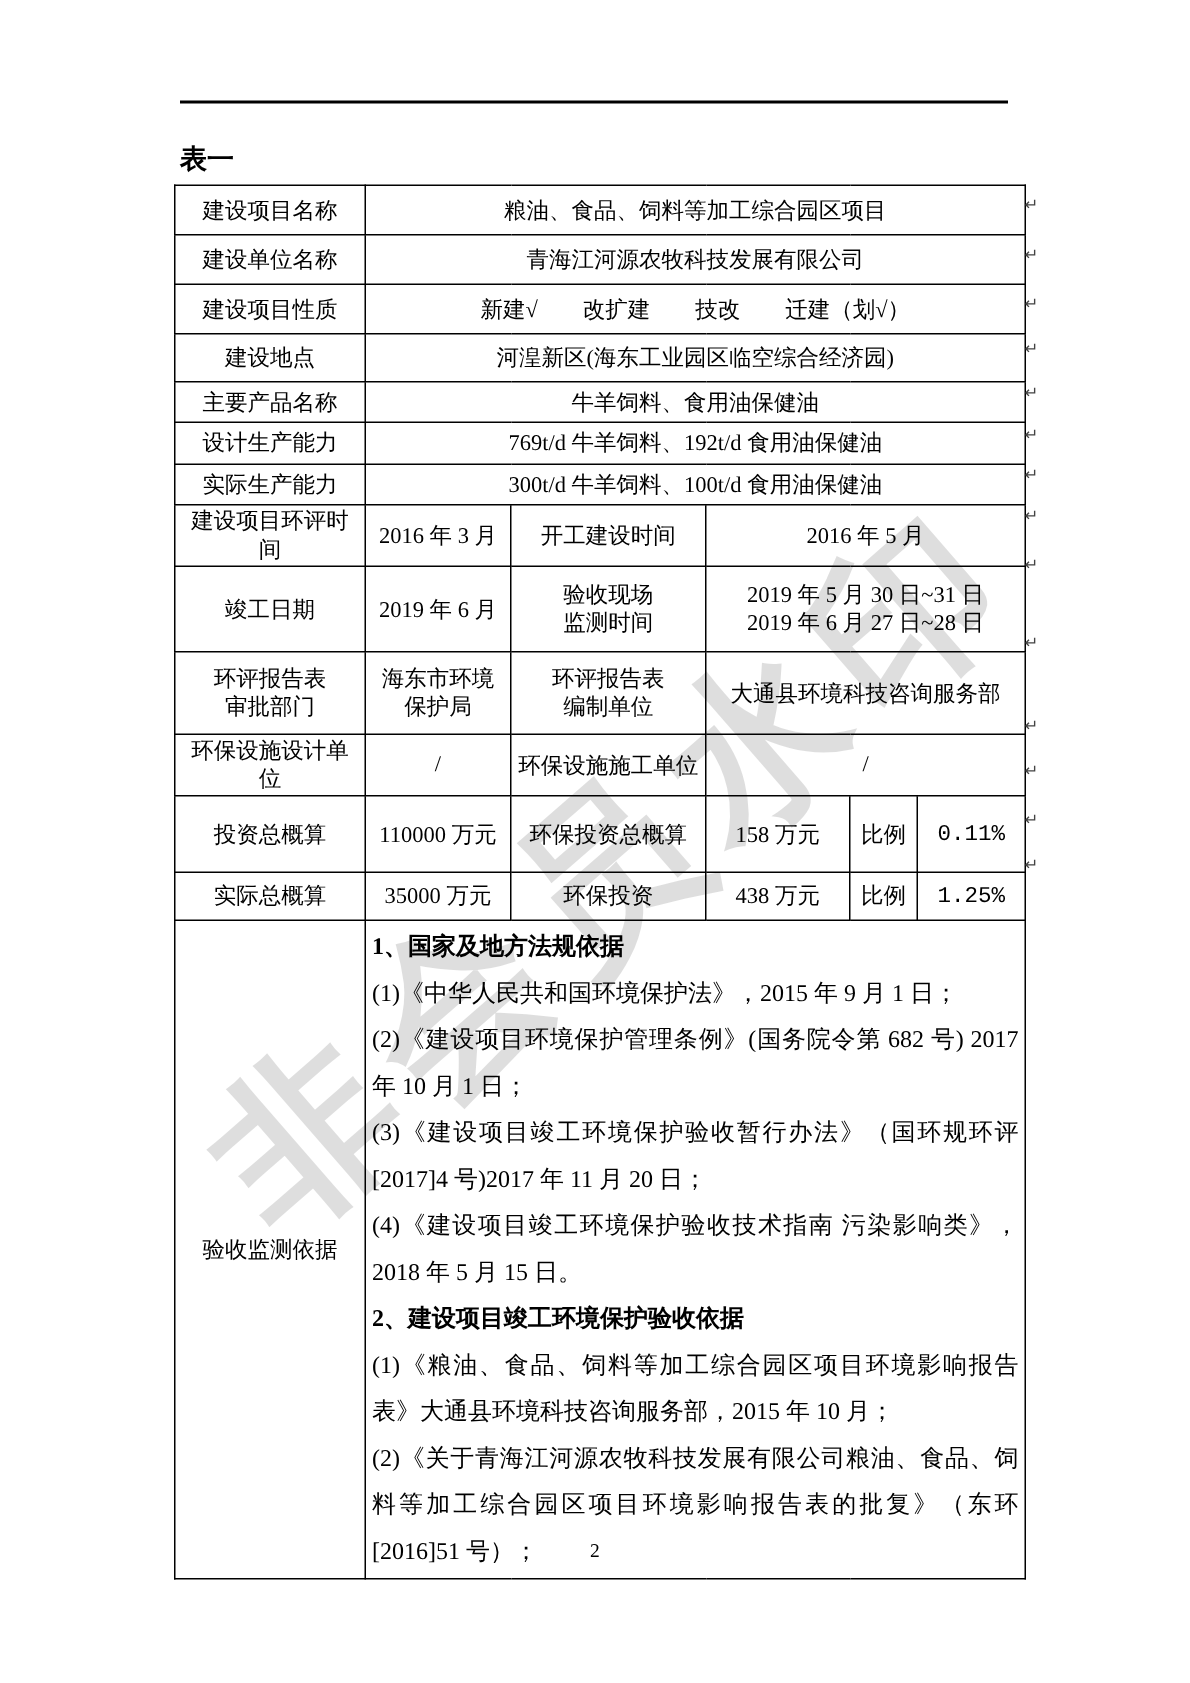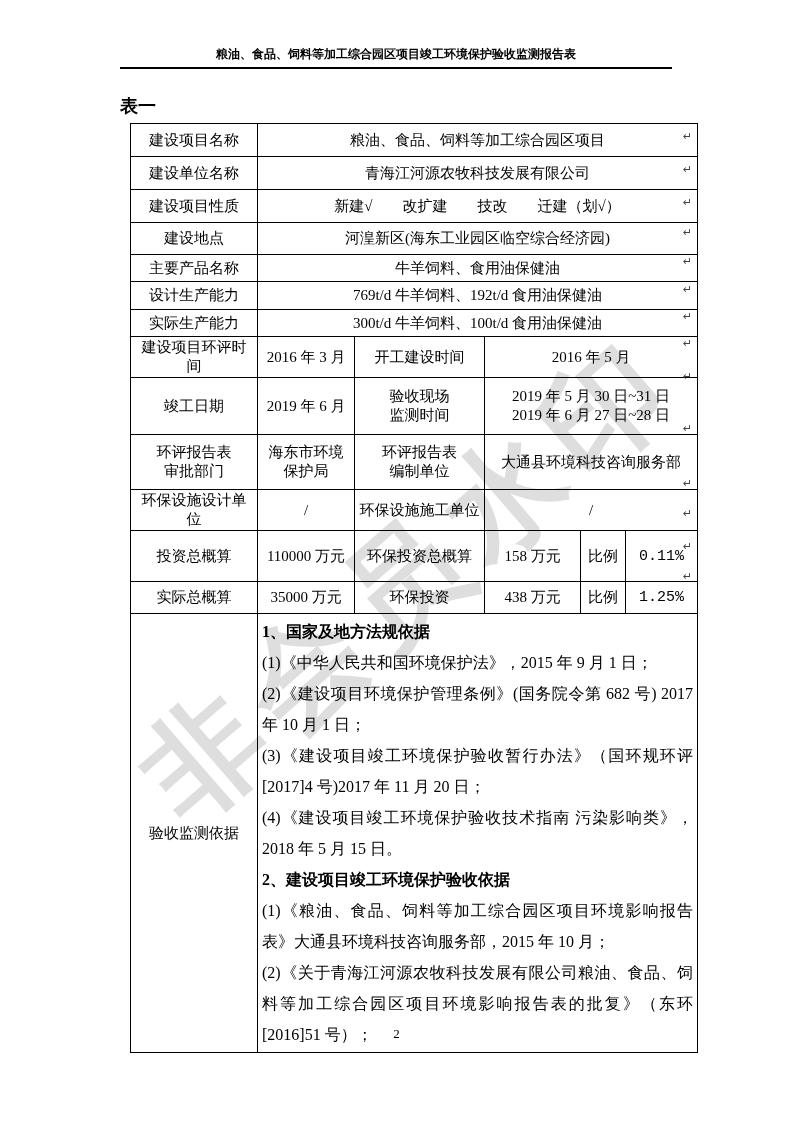--- a/index.html
+++ b/index.html
@@ -54,21 +54,21 @@
     position: absolute;
     top: 94px;
     left: 120px;
     font-size: 18px;
     font-weight: bold;
     z-index: 2;
   }
 
   table.report {
     position: absolute;
-    left: 130px;
+    left: 116px;
     top: 123px;
     width: 567px;
     border-collapse: collapse;
     table-layout: fixed;
     z-index: 2;
     background: transparent;
     border-radius: 15px;
   }
   table.report td {
     border: 1px solid #000;
@@ -114,21 +114,20 @@
     z-index: 2;
   }
 </style>
 </head>
 <body>
 
 <div class="page">
 
   <div class="watermark">非会员水印</div>
 
-  <div class="doc-header">粮油、食品、饲料等加工综合园区项目竣工环境保护验收监测报告表</div>
   <div class="header-rule"></div>
 
   <div class="table-caption">表一</div>
 
   <table class="report">
     <colgroup>
       <col style="width:127px">
         <col style="width:97px">
         <col style="width:130px">
       <col style="width:96px">

